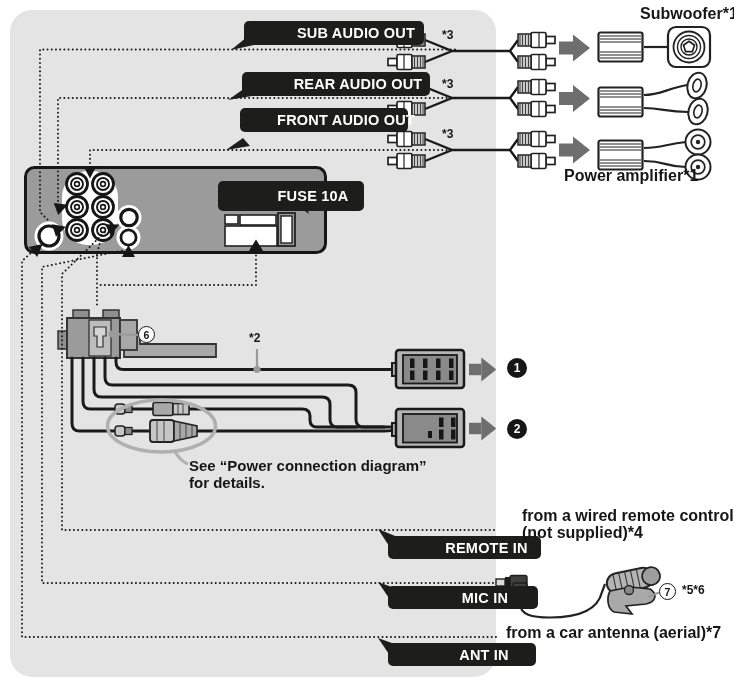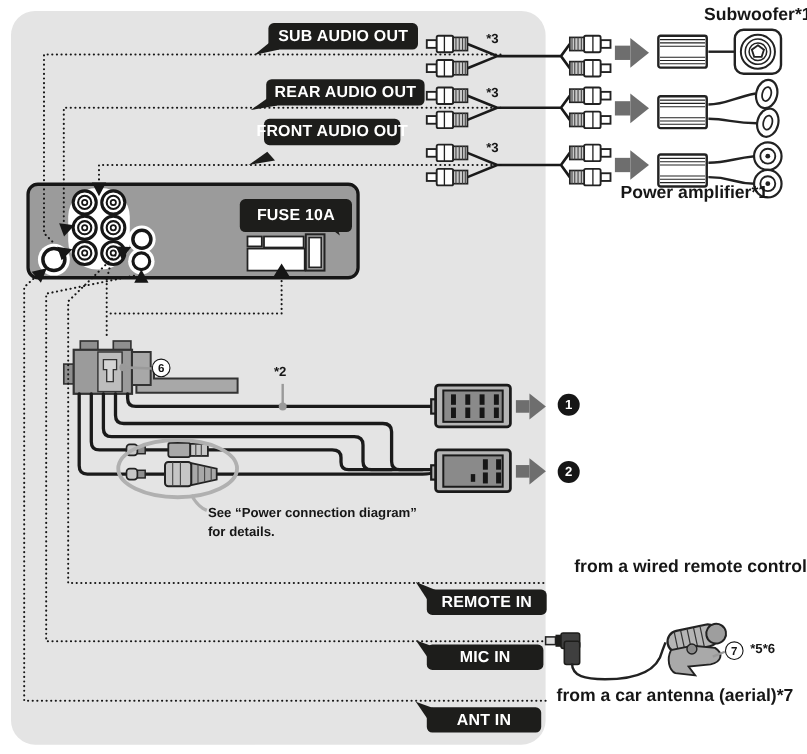--- a/index.html
+++ b/index.html
@@ -1,21 +1,21 @@
 <!DOCTYPE html>
 <html><head>
 <meta charset="utf-8">
 <style>
   html,body{margin:0;padding:0;background:#fff;}
   .stage{position:relative;width:734px;height:685px;background:#ffffff;overflow:hidden;
          font-family:"Liberation Sans","DejaVu Sans",sans-serif;color:#161616;}
   .stage svg{position:absolute;left:0;top:0;}
   .callout{position:absolute;background:#1d1d1b;color:#fff;font-weight:700;font-size:14.5px;
            letter-spacing:.2px;border-radius:5px;display:flex;align-items:center;justify-content:center;
-           white-space:nowrap;z-index:3;}
+           white-space:nowrap;z-index:3;padding-left:44px;}
   .note{position:absolute;font-weight:700;font-size:16px;line-height:16.5px;color:#161616;
         white-space:nowrap;z-index:3;}
   .nl{display:block;}
   .fn{position:absolute;font-weight:700;font-size:12px;color:#161616;white-space:nowrap;z-index:3;}
   .circle-callout{position:absolute;box-sizing:border-box;width:17px;height:17px;border:1.7px solid #161616;
         border-radius:50%;background:#fff;color:#161616;font-size:10.5px;font-weight:700;
         display:flex;align-items:center;justify-content:center;z-index:3;}
   .step-badge{position:absolute;width:20px;height:20px;border-radius:50%;background:#161616;color:#fff;
         font-size:12px;font-weight:700;display:flex;align-items:center;justify-content:center;z-index:3;}
 </style>
@@ -267,26 +267,27 @@
 <div class="callout" style="left:388px;top:643px;width:104px;height:23px">ANT IN</div>
 
 <div class="note" style="left:640px;top:6px;width:93px;text-align:right">Subwoofer*1</div>
 <div class="note" style="left:564px;top:168px">Power amplifier*1</div>
 <div class="fn" style="left:442px;top:28px">*3</div>
 <div class="fn" style="left:442px;top:77px">*3</div>
 <div class="fn" style="left:442px;top:127px">*3</div>
 <div class="fn" style="left:249px;top:331px">*2</div>
 <div class="fn" style="left:682px;top:583px">*5*6</div>
 
-<div class="note" style="left:189px;top:458px;font-size:12px">
+<div class="note" style="left:189px;top:458px;font-size:15px">
   <span class="nl">See “Power connection diagram”</span>
   <span class="nl">for details.</span>
 </div>
 <div class="note" style="left:522px;top:508px">
   <span class="nl">from a wired remote control</span>
+  <span class="nl">(not supplied)*4</span>
 </div>
 <div class="note" style="left:506px;top:625px">from a car antenna (aerial)*7</div>
 
 <div class="circle-callout" style="left:138px;top:326px">6</div>
 <div class="circle-callout" style="left:659px;top:583px">7</div>
 <div class="step-badge" style="left:507px;top:358px">1</div>
 <div class="step-badge" style="left:507px;top:419px">2</div>
 
 </div>
 

